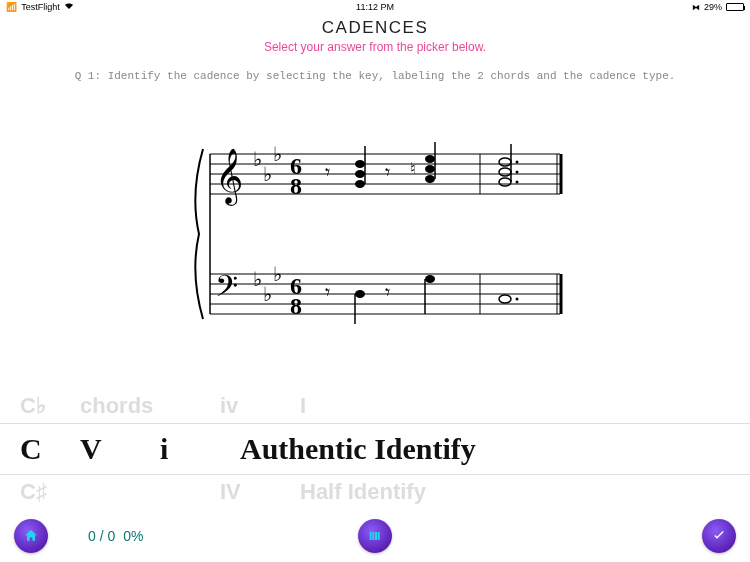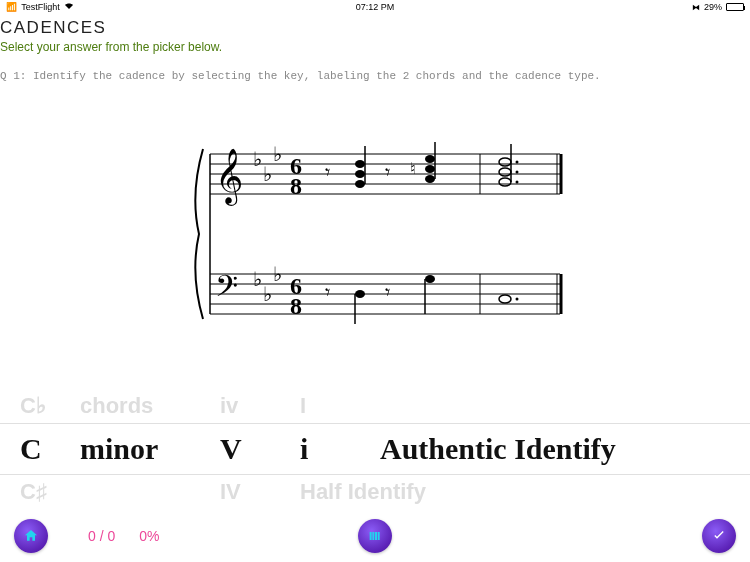--- a/index.html
+++ b/index.html
@@ -26,23 +26,23 @@
     .battery-icon {
       width: 18px; height: 8px; border: 1px solid #000; border-radius: 1px;
       position: relative; display: inline-block;
     }
     .battery-icon::after {
       content: ''; position: absolute; right: -2px; top: 2px;
       width: 1px; height: 4px; background: #000;
     }
     .battery-fill { height: 100%; width: 45%; background: #000; }
 
-    .header { padding: 4px 0 2px; }
+    .header { text-align: center; padding: 4px 0 2px; }
     .title { font-size: 17px; letter-spacing: 1.5px; font-weight: 400; color: #222; }
-    .subtitle { font-size: 12px; color: #4d7c0f; margin-top: 2px; }
+    .subtitle { font-size: 12px; color: #ec4899; margin-top: 2px; }
     .question { font-size: 11px; color: #888; margin-top: 16px; font-family: Liberation Mono, monospace; }
 
     .notation-area {
       display: flex;
       justify-content: center;
       align-items: center;
       margin-top: 50px;
       height: 200px;
     }
     .notation-area svg { display: block; }
@@ -100,38 +100,38 @@
     .circle-btn {
       width: 34px; height: 34px; border-radius: 50%;
       background: radial-gradient(circle at 40% 35%, #8b5cf6, #5b21b6 70%, #4c1d95);
       box-shadow: 0 1px 3px rgba(0,0,0,0.25);
       display: flex; align-items: center; justify-content: center;
       color: #fff;
       cursor: pointer;
     }
     .circle-btn svg { width: 16px; height: 16px; fill: #fff; }
     .circle-btn.accent svg { fill: #22d3ee; }
-    .score { color: #ec4899; font-size: 14px; margin-left: 40px; display: flex; gap: 24px; }
+    .score { color: #0f766e; font-size: 14px; margin-left: 40px; display: flex; gap: 8px; }
     .center-btn { position: absolute; left: 50%; transform: translateX(-50%); }
     .right-btn { margin-left: auto; }
   </style>
 </head>
 <body>
 
 <div class="status-bar">
   <div class="status-left">
     <span>📶</span>
     <span>TestFlight</span>
     <span>
       <svg width="10" height="8" viewBox="0 0 10 8">
           <path d="M5 7L1 3C3 1 7 1 9 3Z" fill="#000"></path>
         </svg>
     </span>
   </div>
-  <div class="status-center">07:12 PM</div>
+  <div class="status-center">11:12 PM</div>
   <div class="status-right">
     <span style="font-size:8px">⧓</span>
     <span>29%</span>
     <span class="battery-icon"><span class="battery-fill"></span></span>
   </div>
 </div>
 
 <div class="header">
   <div class="title">CADENCES</div>
   <div class="subtitle">Select your answer from the picker below.</div>
@@ -226,21 +226,20 @@
   <div class="picker-rows">
     <div class="picker-row faded">
       <span class="col col-key">C♭</span>
       <span class="col col-quality">chords</span>
       <span class="col col-c1">iv</span>
       <span class="col col-c2">I</span>
       <span class="col col-cad"></span>
     </div>
     <div class="picker-row selected">
       <span class="col col-key">C</span>
-      <span class="col col-quality">minor</span>
       <span class="col col-c1">V</span>
       <span class="col col-c2">i</span>
       <span class="col col-cad">Authentic Identify</span>
     </div>
     <div class="picker-row faded">
       <span class="col col-key">C♯</span>
       <span class="col col-quality"></span>
       <span class="col col-c2">IV</span>
       <span class="col col-cad">Half Identify</span>
     </div>

